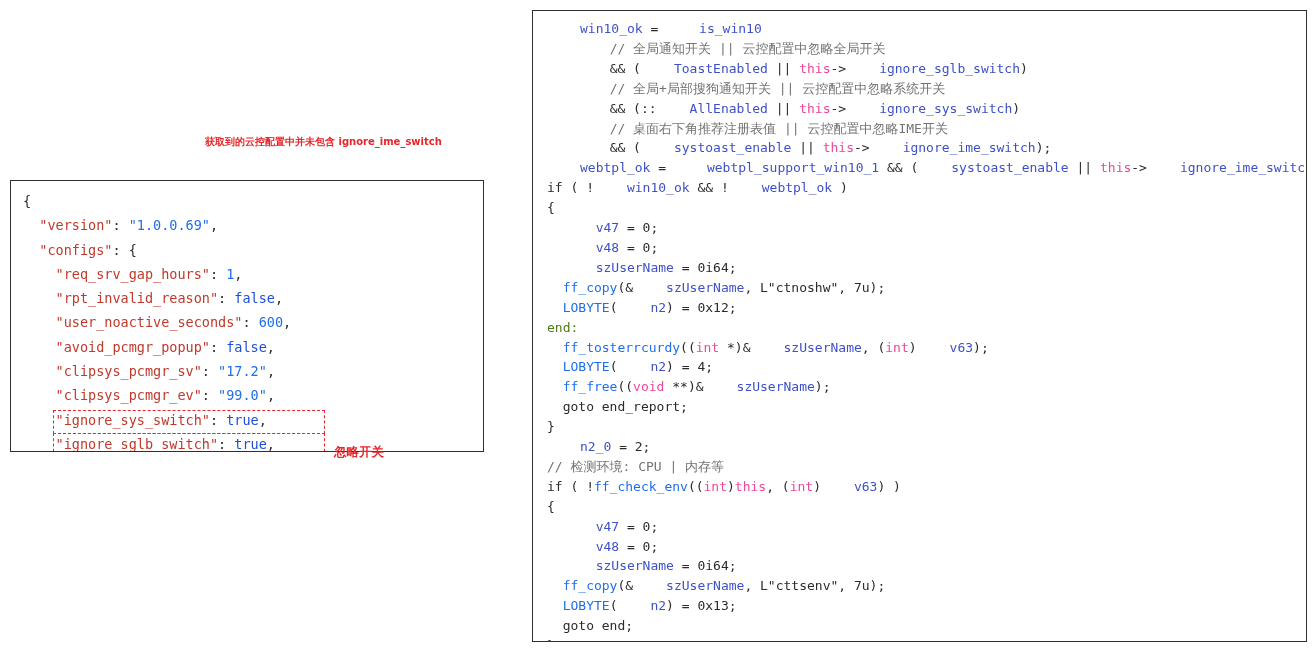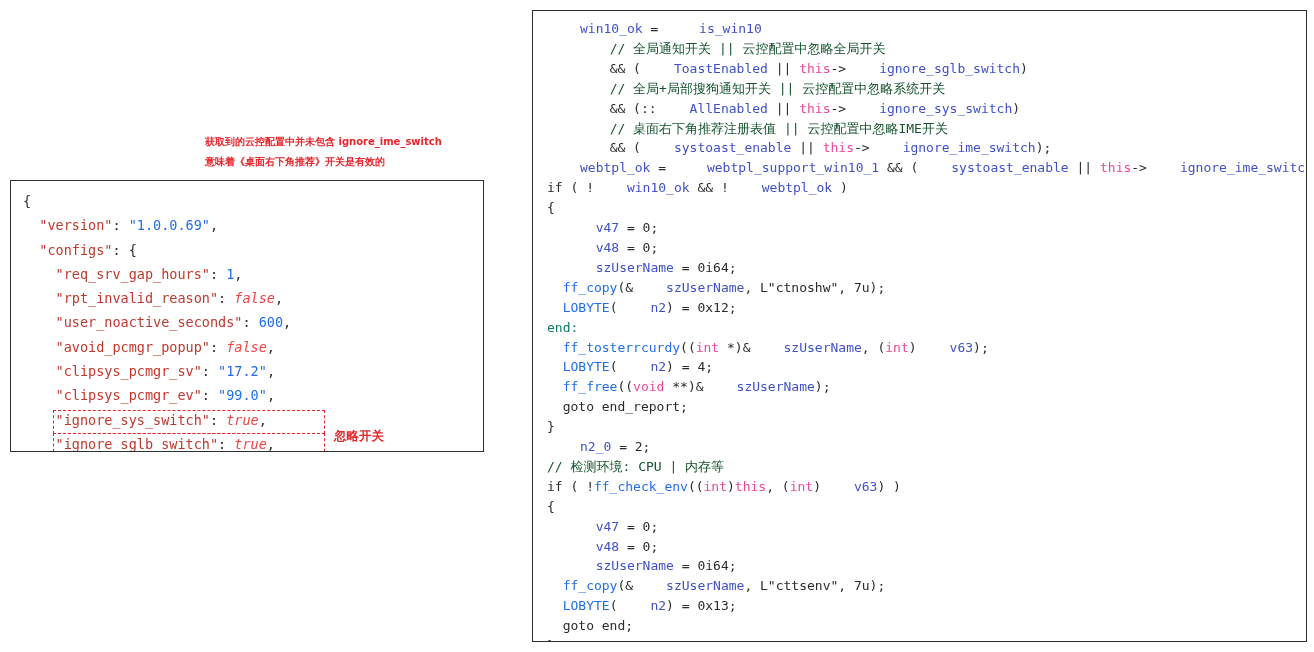--- a/index.html
+++ b/index.html
@@ -47,21 +47,21 @@
     top: 8px;
     font-family: "DejaVu Sans Mono", monospace;
     font-size: 13.5px;
     line-height: 24.3px;
     white-space: pre;
   }
   .j-punct { color: #2d2d2d; }
   .j-key   { color: #c0392b; }
   .j-str   { color: #1f6feb; }
   .j-num   { color: #1f6feb; }
-  .j-bool  { color: #ef4444; font-style: italic; }
+  .j-bool  { color: #1d4ed8; }
 
   
   .dash-box {
     position: absolute;
     border: 1.6px dashed #e8262b;
     box-sizing: border-box;
     pointer-events: none;
   }
   #dash-ignore-sys {
     left: 42px;
@@ -71,21 +71,21 @@
   }
   #dash-ignore-sglb {
     left: 42px;
     top: 252px;
     width: 272px;
     height: 24px;
   }
   #ignore-switch-label {
     position: absolute;
     left: 334px;
-    top: 428px;
+    top: 444px;
     color: #e8262b;
     font-family: "DejaVu Sans", sans-serif;
     font-size: 12.5px;
     font-weight: bold;
     white-space: nowrap;
   }
 
   
   #code-panel {
     position: absolute;
@@ -104,30 +104,29 @@
     top: 8px;
     font-family: "DejaVu Sans Mono", monospace;
     font-size: 13px;
     line-height: 19.9px;
     white-space: pre;
     color: #2b2b2b;
   }
   .c-var    { color: #3f51c8; margin-left: 33px; }
   .c-fn     { color: #1f6feb; margin-top: 40px; }
   .c-plain  { color: #2b2b2b; }
-  .c-comment{ color: #14532d; }
+  .c-comment{ color: #737373; }
   .c-blue   { color: #ec4899; }
-  .c-label  { color: #0f766e; }
+  .c-label  { color: #4d7c0f; }
 </style>
 </head>
 <body>
 
 <div id="annotation-note">
   <div>获取到的云控配置中并未包含 ignore_ime_switch</div>
-  <div class="line2">意味着《桌面右下角推荐》开关是有效的</div>
 </div>
 
 <div id="json-panel">
   <div id="json-code"><span class="j-punct">{</span>
   <span class="j-key">"version"</span><span class="j-punct">: </span><span class="j-str">"1.0.0.69"</span><span class="j-punct">,</span>
   <span class="j-key">"configs"</span><span class="j-punct">: {</span>
     <span class="j-key">"req_srv_gap_hours"</span><span class="j-punct">: </span><span class="j-num">1</span><span class="j-punct">,</span>
     <span class="j-key">"rpt_invalid_reason"</span><span class="j-punct">: </span><span class="j-bool">false</span><span class="j-punct">,</span>
     <span class="j-key">"user_noactive_seconds"</span><span class="j-punct">: </span><span class="j-num">600</span><span class="j-punct">,</span>
     <span class="j-key">"avoid_pcmgr_popup"</span><span class="j-punct">: </span><span class="j-bool">false</span><span class="j-punct">,</span>

